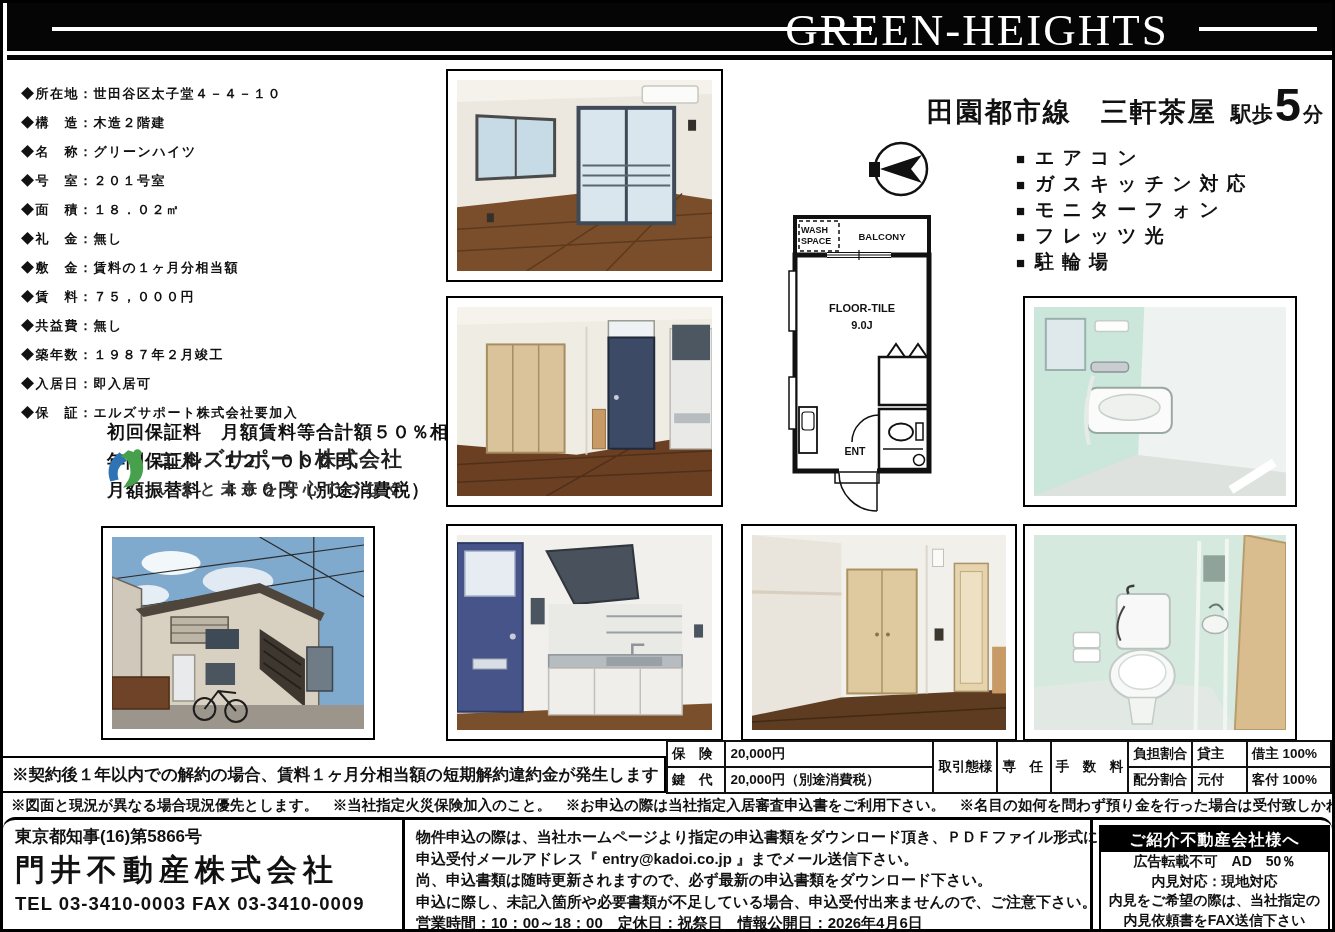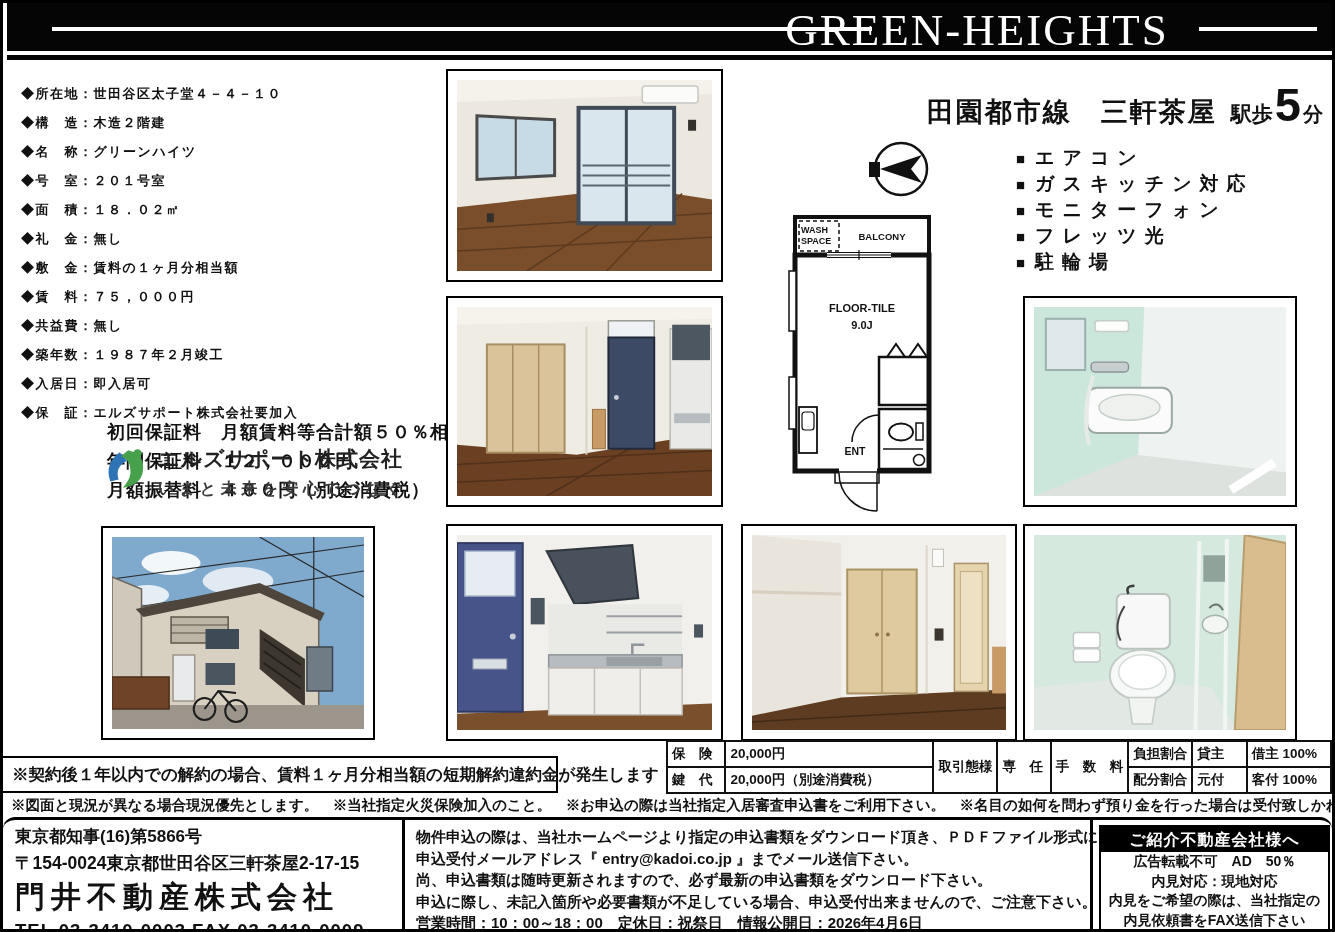--- a/index.html
+++ b/index.html
@@ -34,21 +34,21 @@
   .amenities .bullet{font-size:15px;margin-right:10px;}
   .amenities .label{font-size:19px;letter-spacing:0.42em;white-space:nowrap;}
   
   .photo{position:absolute;border:2px solid #000;background:#fff;padding:9px;box-sizing:border-box;}
   .photo svg{display:block;width:100%;height:100%;}
   
   .floorplan{position:absolute;left:772px;top:206px;width:174px;height:308px;}
   .compass{position:absolute;left:866px;top:136px;width:62px;height:62px;}
   .fp-text{font-family:"Liberation Sans",sans-serif;font-weight:bold;fill:#111;}
   
-  .note1-box{position:absolute;left:0px;top:753px;width:555px;height:37px;border:2px solid #000;
+  .note1-box{position:absolute;left:0px;top:753px;width:663px;height:37px;border:2px solid #000;
              border-left:none;box-sizing:border-box;display:flex;align-items:center;padding-left:9px;
              font-size:16.5px;font-weight:bold;white-space:nowrap;}
   .cost-table{position:absolute;left:663px;top:737px;border-collapse:collapse;table-layout:fixed;
              font-size:13.5px;font-weight:bold;}
   .cost-table td{border:2px solid #111;padding:0 4px;height:24px;white-space:nowrap;overflow:hidden;}
   .cost-table .c-center{margin-left:48px;}
   .note2{position:absolute;left:8px;top:792px;width:1320px;height:20px;line-height:20px;
          font-size:14.5px;font-weight:bold;white-space:nowrap;}
   
   .footer{position:absolute;left:0;right:0;top:814px;bottom:0;border-top:3px solid #000;background:#fff;border-radius:12px;}
@@ -355,21 +355,20 @@
     </table>
 
   <div class="note2">※図面と現況が異なる場合現況優先とします。　※当社指定火災保険加入のこと。　※お申込の際は当社指定入居審査申込書をご利用下さい。　※名目の如何を問わず預り金を行った場合は受付致しかねます。</div>
 
   <div class="footer">
     <div class="divider" style="left:399px;"></div>
     <div class="divider" style="left:1087px;"></div>
 
     <div class="f-left">
       <div class="license">東京都知事(16)第5866号</div>
-      <div class="address">〒154-0024東京都世田谷区三軒茶屋2-17-15</div>
       <div class="company">門井不動産株式会社</div>
       <div class="telfax">TEL 03-3410-0003  FAX 03-3410-0009</div>
     </div>
 
     <div class="f-mid">
       <div class="row">物件申込の際は、当社ホームページより指定の申込書類をダウンロード頂き、ＰＤＦファイル形式にて</div>
       <div class="row">申込受付メールアドレス『 entry@kadoi.co.jp 』までメール送信下さい。</div>
       <div class="row">尚、申込書類は随時更新されますので、必ず最新の申込書類をダウンロード下さい。</div>
       <div class="row">申込に際し、未記入箇所や必要書類が不足している場合、申込受付出来ませんので、ご注意下さい。</div>
       <div class="row">営業時間：10：00～18：00　定休日：祝祭日　情報公開日：2026年4月6日</div>

